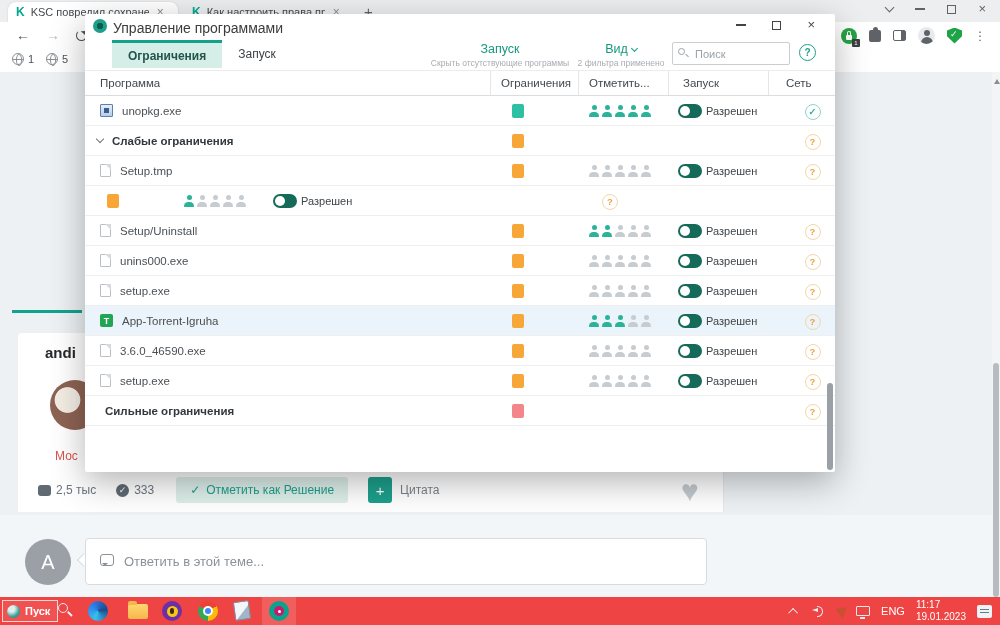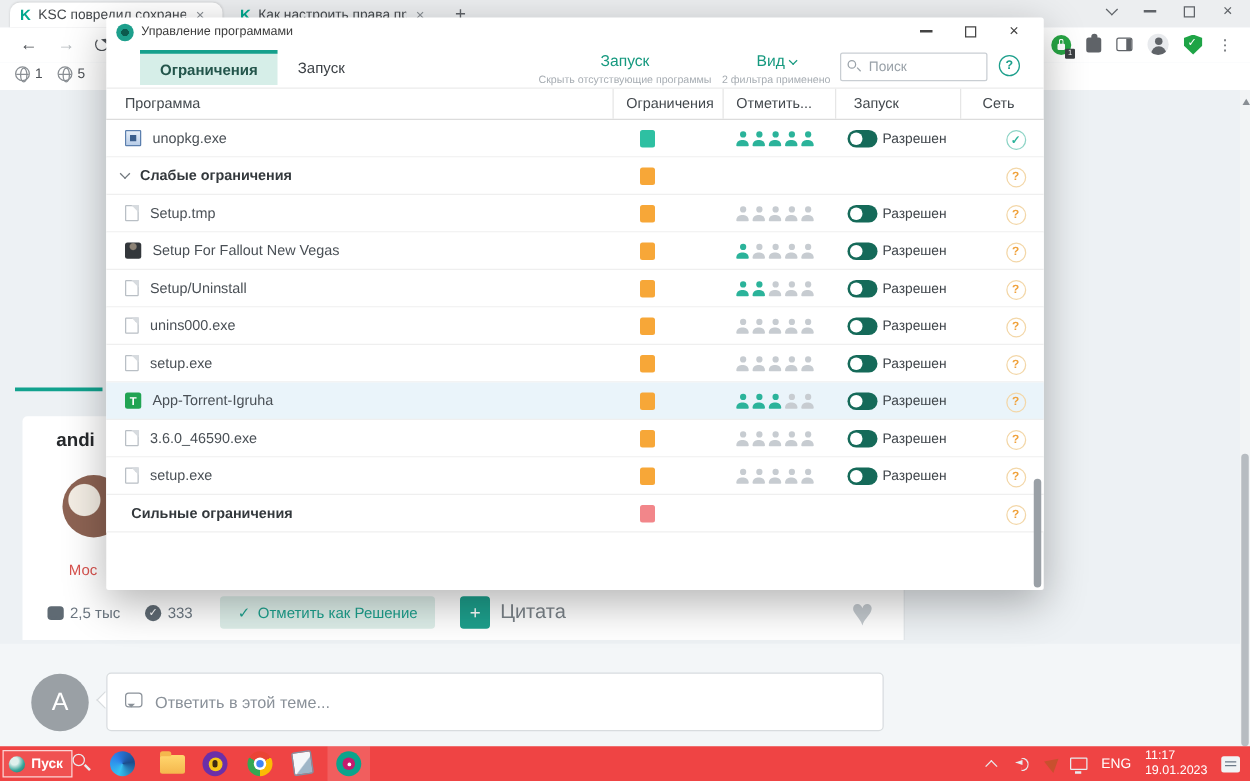--- a/index.html
+++ b/index.html
@@ -58,36 +58,36 @@
   .author-avatar { position:absolute; left:50px; top:380px; width:50px; height:50px; border-radius:50%;
     background:radial-gradient(circle at 35% 40%, #f3ede4 0 28%, #8d6353 30%); }
   .author-badge { position:absolute; left:55px; top:449px; font-size:12px; color:#d9534f; }
   .stats-row { position:absolute; left:38px; top:477px; height:26px; display:flex; align-items:center; }
   .stat { display:flex; align-items:center; gap:5px; font-size:12px; color:#6b7680; }
   .bubble-ic { width:13px; height:11px; background:#5f6a73; border-radius:3px; position:relative; }
   .bubble-ic:after { content:""; position:absolute; left:2px; bottom:-3px; border:3px solid transparent; border-top-color:#5f6a73; }
   .solved-ic { width:13px; height:13px; background:#5f6a73; border-radius:50%; color:#fff; font-size:9px; display:flex; align-items:center; justify-content:center; }
   .mark-solution { margin-left:22px; height:26px; background:#ddeee9; color:#1d9f8c; font-size:12px; display:flex; align-items:center; gap:6px; padding:0 14px; border-radius:3px; border:none; font-family:inherit; }
   .quote-plus { margin-left:20px; width:24px; height:26px; background:#1d9f8c; color:#fff; border-radius:3px; font-size:15px; display:flex; align-items:center; justify-content:center; border:none; }
-  .quote-label { margin-left:8px; font-size:16px; color:#7a8288; }
+  .quote-label { margin-left:8px; font-size:12px; color:#7a8288; }
   .heart { position:absolute; left:681px; top:474px; font-size:30px; color:#c3c9ce; }
   .reply-strip { position:absolute; left:0; top:515px; width:993px; height:82px; background:#f3f6f8; }
   .reply-avatar { position:absolute; left:25px; top:539px; width:46px; height:46px; border-radius:50%; background:#9aa0a5; color:#fff; font-size:20px; display:flex; align-items:center; justify-content:center; }
   .reply-box { position:absolute; left:85px; top:538px; width:622px; height:47px; }
   .reply-box input { width:100%; height:100%; border:1px solid #d8dcdf; border-radius:4px; background:#fff; font-family:inherit; font-size:13px; color:#444; padding-left:38px; }
   .reply-box input::placeholder { color:#8a9199; }
   .reply-bubble { position:absolute; left:15px; top:16px; width:14px; height:12px; border:1.4px solid #8a9199; border-radius:3px; }
   .reply-bubble:after { content:""; position:absolute; left:1px; bottom:-4px; border:3px solid transparent; border-top-color:#8a9199; }
   .reply-tail { position:absolute; left:79px; top:555px; width:10px; height:10px; background:#fff; border-left:1px solid #d8dcdf; border-bottom:1px solid #d8dcdf; transform:rotate(45deg); }
 
   
   .dialog { position:absolute; left:85px; top:14px; width:750px; height:458px; background:#fff; border-radius:2px; box-shadow:0 10px 34px rgba(0,0,0,.3); z-index:50; }
   .dlg-titlebar { position:absolute; left:0; top:0; width:100%; height:24px; }
   .dlg-appicon { position:absolute; left:8px; top:5px; width:14px; height:14px; border-radius:50%; background:radial-gradient(circle at 50% 50%, #0c5a4e 0 30%, #1d9f8c 32%); }
-  .dlg-title { position:absolute; left:28px; top:6px; font-size:10px; color:#3c3c3c; }
+  .dlg-title { position:absolute; left:28px; top:6px; font-size:14px; color:#3c3c3c; }
   .dlg-ctl { position:absolute; top:6px; display:flex; align-items:center; gap:26px; }
   .dlg-ctl .wc-close { color:#444; }
   .dlg-ctl .wc-min, .dlg-ctl .wc-max { border-color:#444; }
   .dlg-ctl .wc-min { background:#444; }
   .dlg-tabs { position:absolute; left:27px; top:26px; height:28px; display:flex; }
   .dtab { height:28px; padding:0 16px; display:flex; align-items:center; font-size:12px; color:#3c4146; }
   .dtab.active { background:#d6eee8; border-top:3px solid #15a08c; color:#23554b; font-weight:bold; }
   .hdr-block { position:absolute; top:28px; text-align:center; }
   .hdr-label { font-size:12.5px; color:#16997f; }
   .hdr-sub { font-size:8.5px; color:#a7adb3; margin-top:2px; white-space:nowrap; }
@@ -392,24 +392,20 @@
           </div>
           <div class="c-launch">
             <span class="toggle">
               <i class="knob"></i>
             </span>
             <span class="tlabel">Разрешен</span>
           </div>
           <div class="c-net"><span class="net question">?</span></div>
         </div>
         <div class="trow">
-          <div class="c-name">
-            <span class="picon fallout"></span>
-            <span class="pname">Setup For Fallout New Vegas</span>
-          </div>
           <div class="c-restr">
             <span class="rsq" style="background: rgb(247, 167, 56);"></span>
           </div>
           <div class="c-pop">
             <span class="person fill">
               <i class="ph"></i>
               <i class="pb"></i>
             </span>
             <span class="person">
               <i class="ph"></i>

